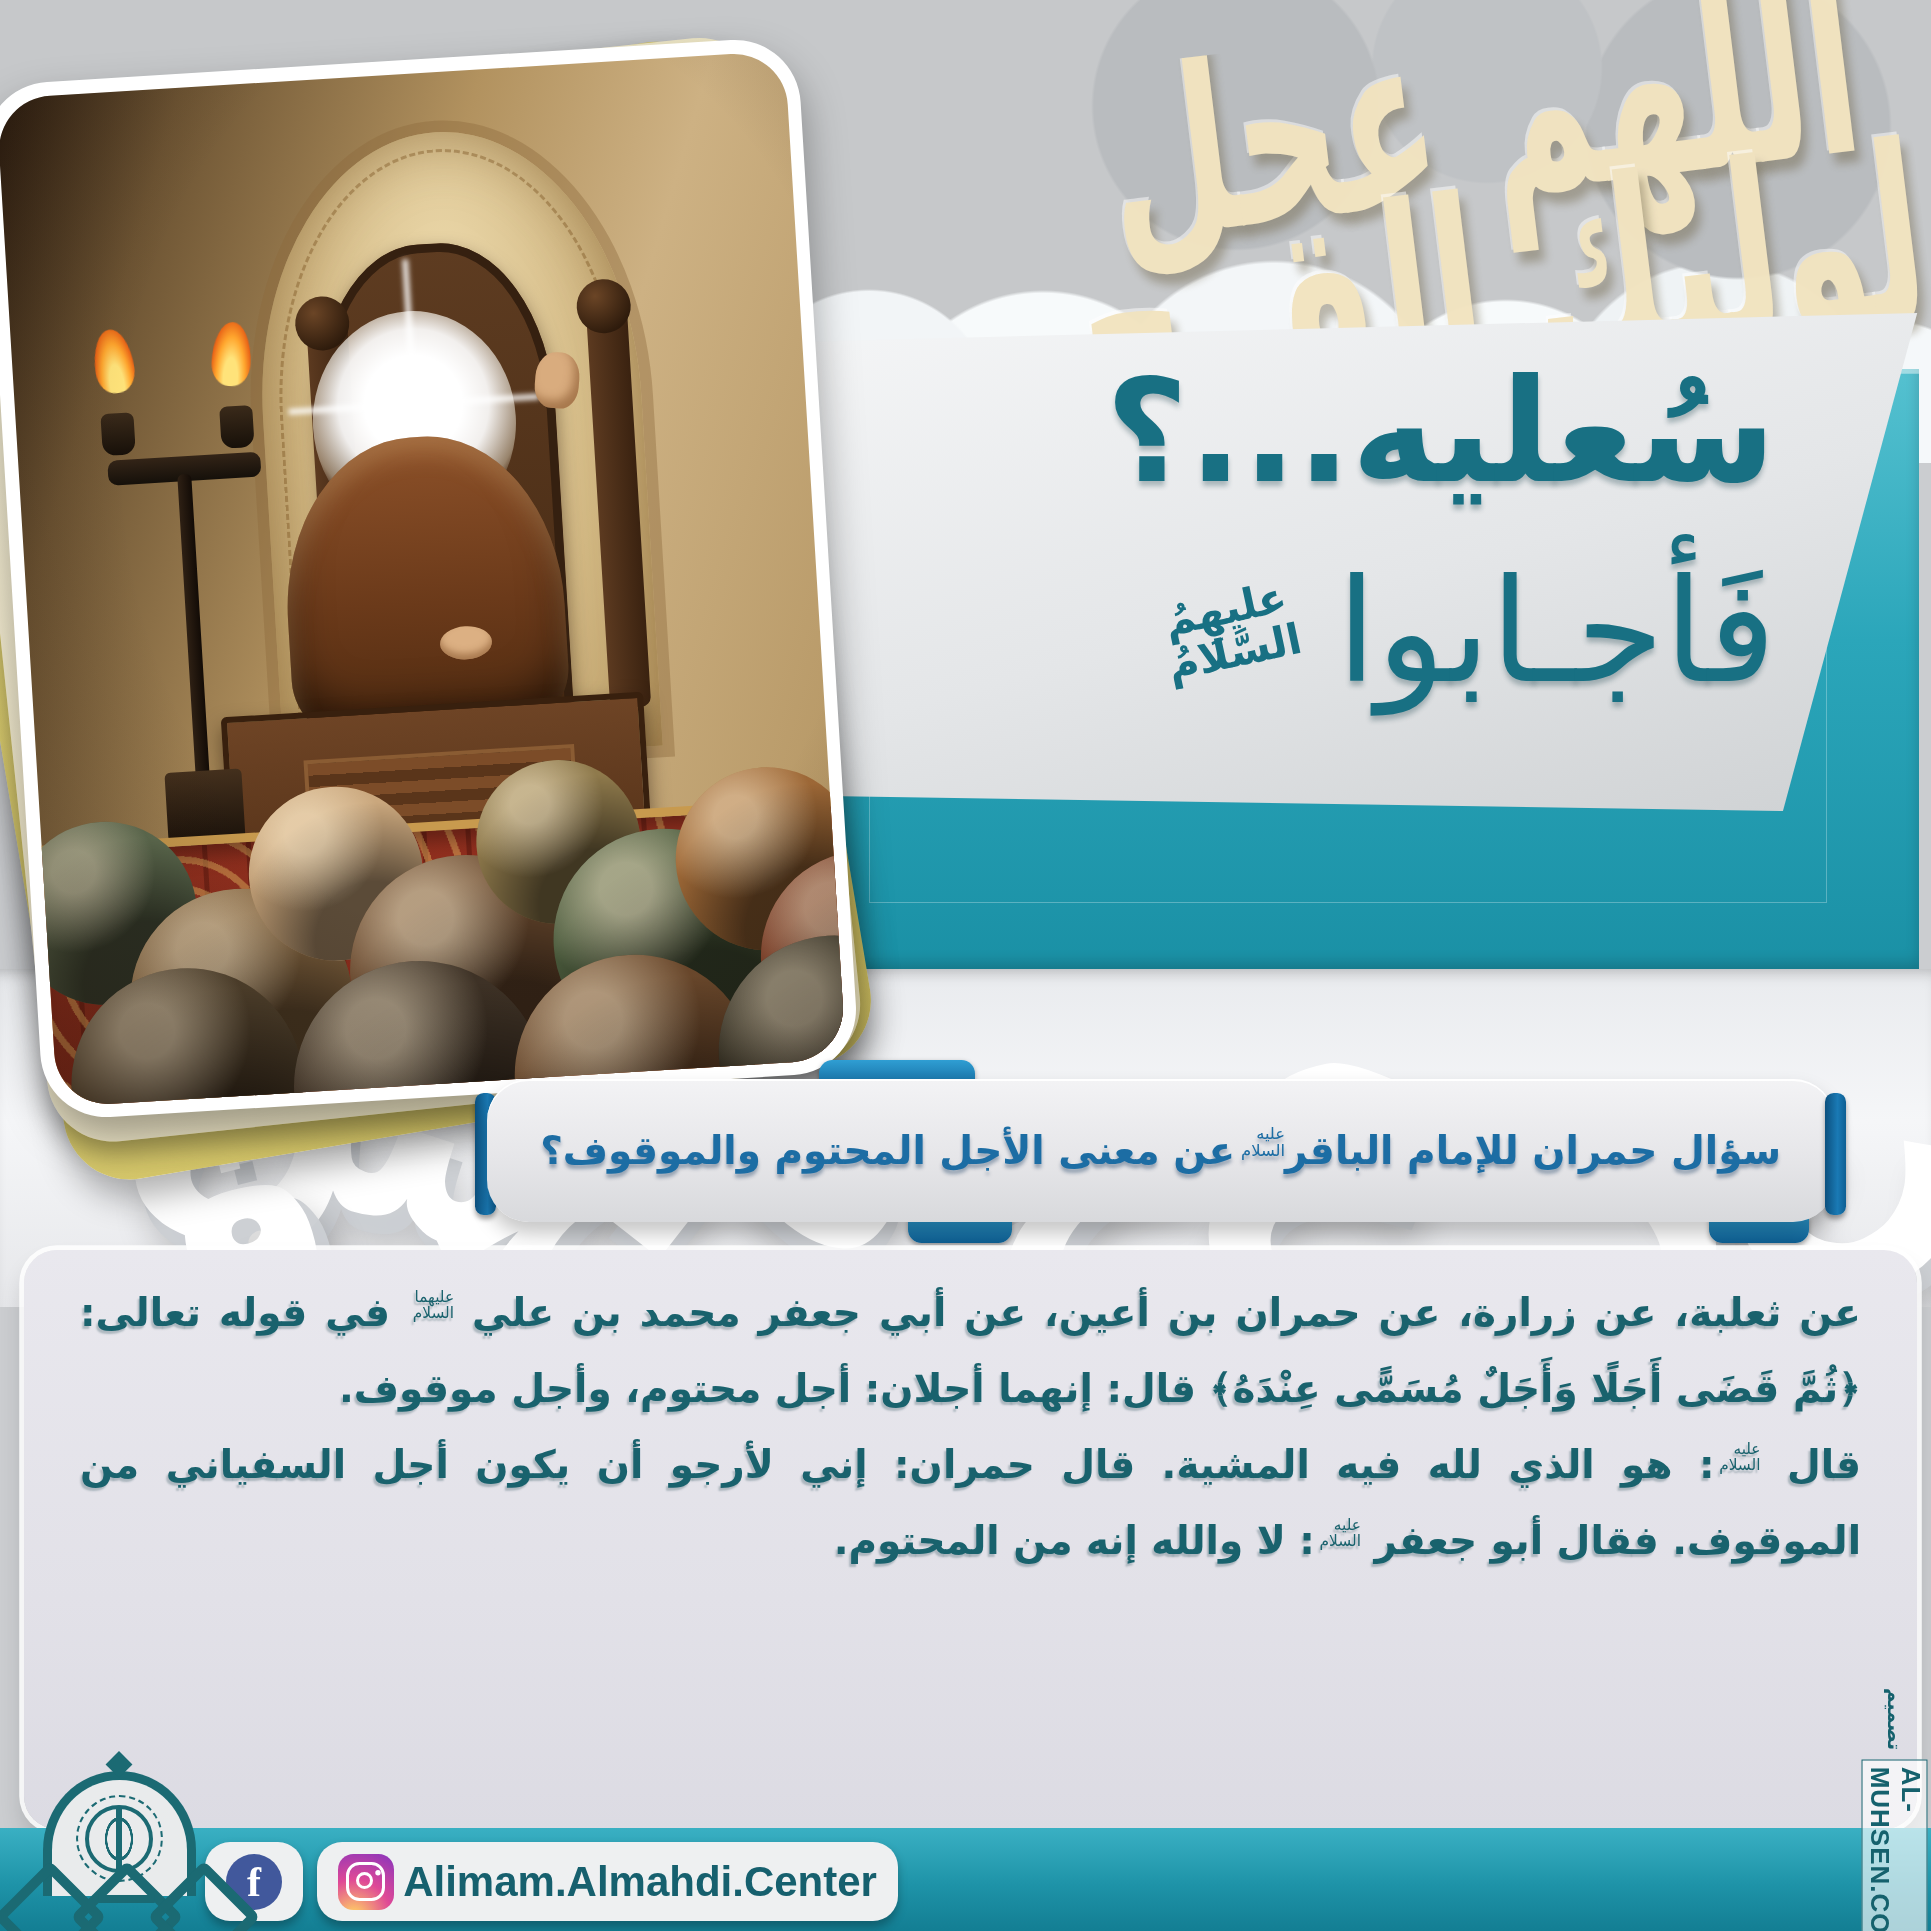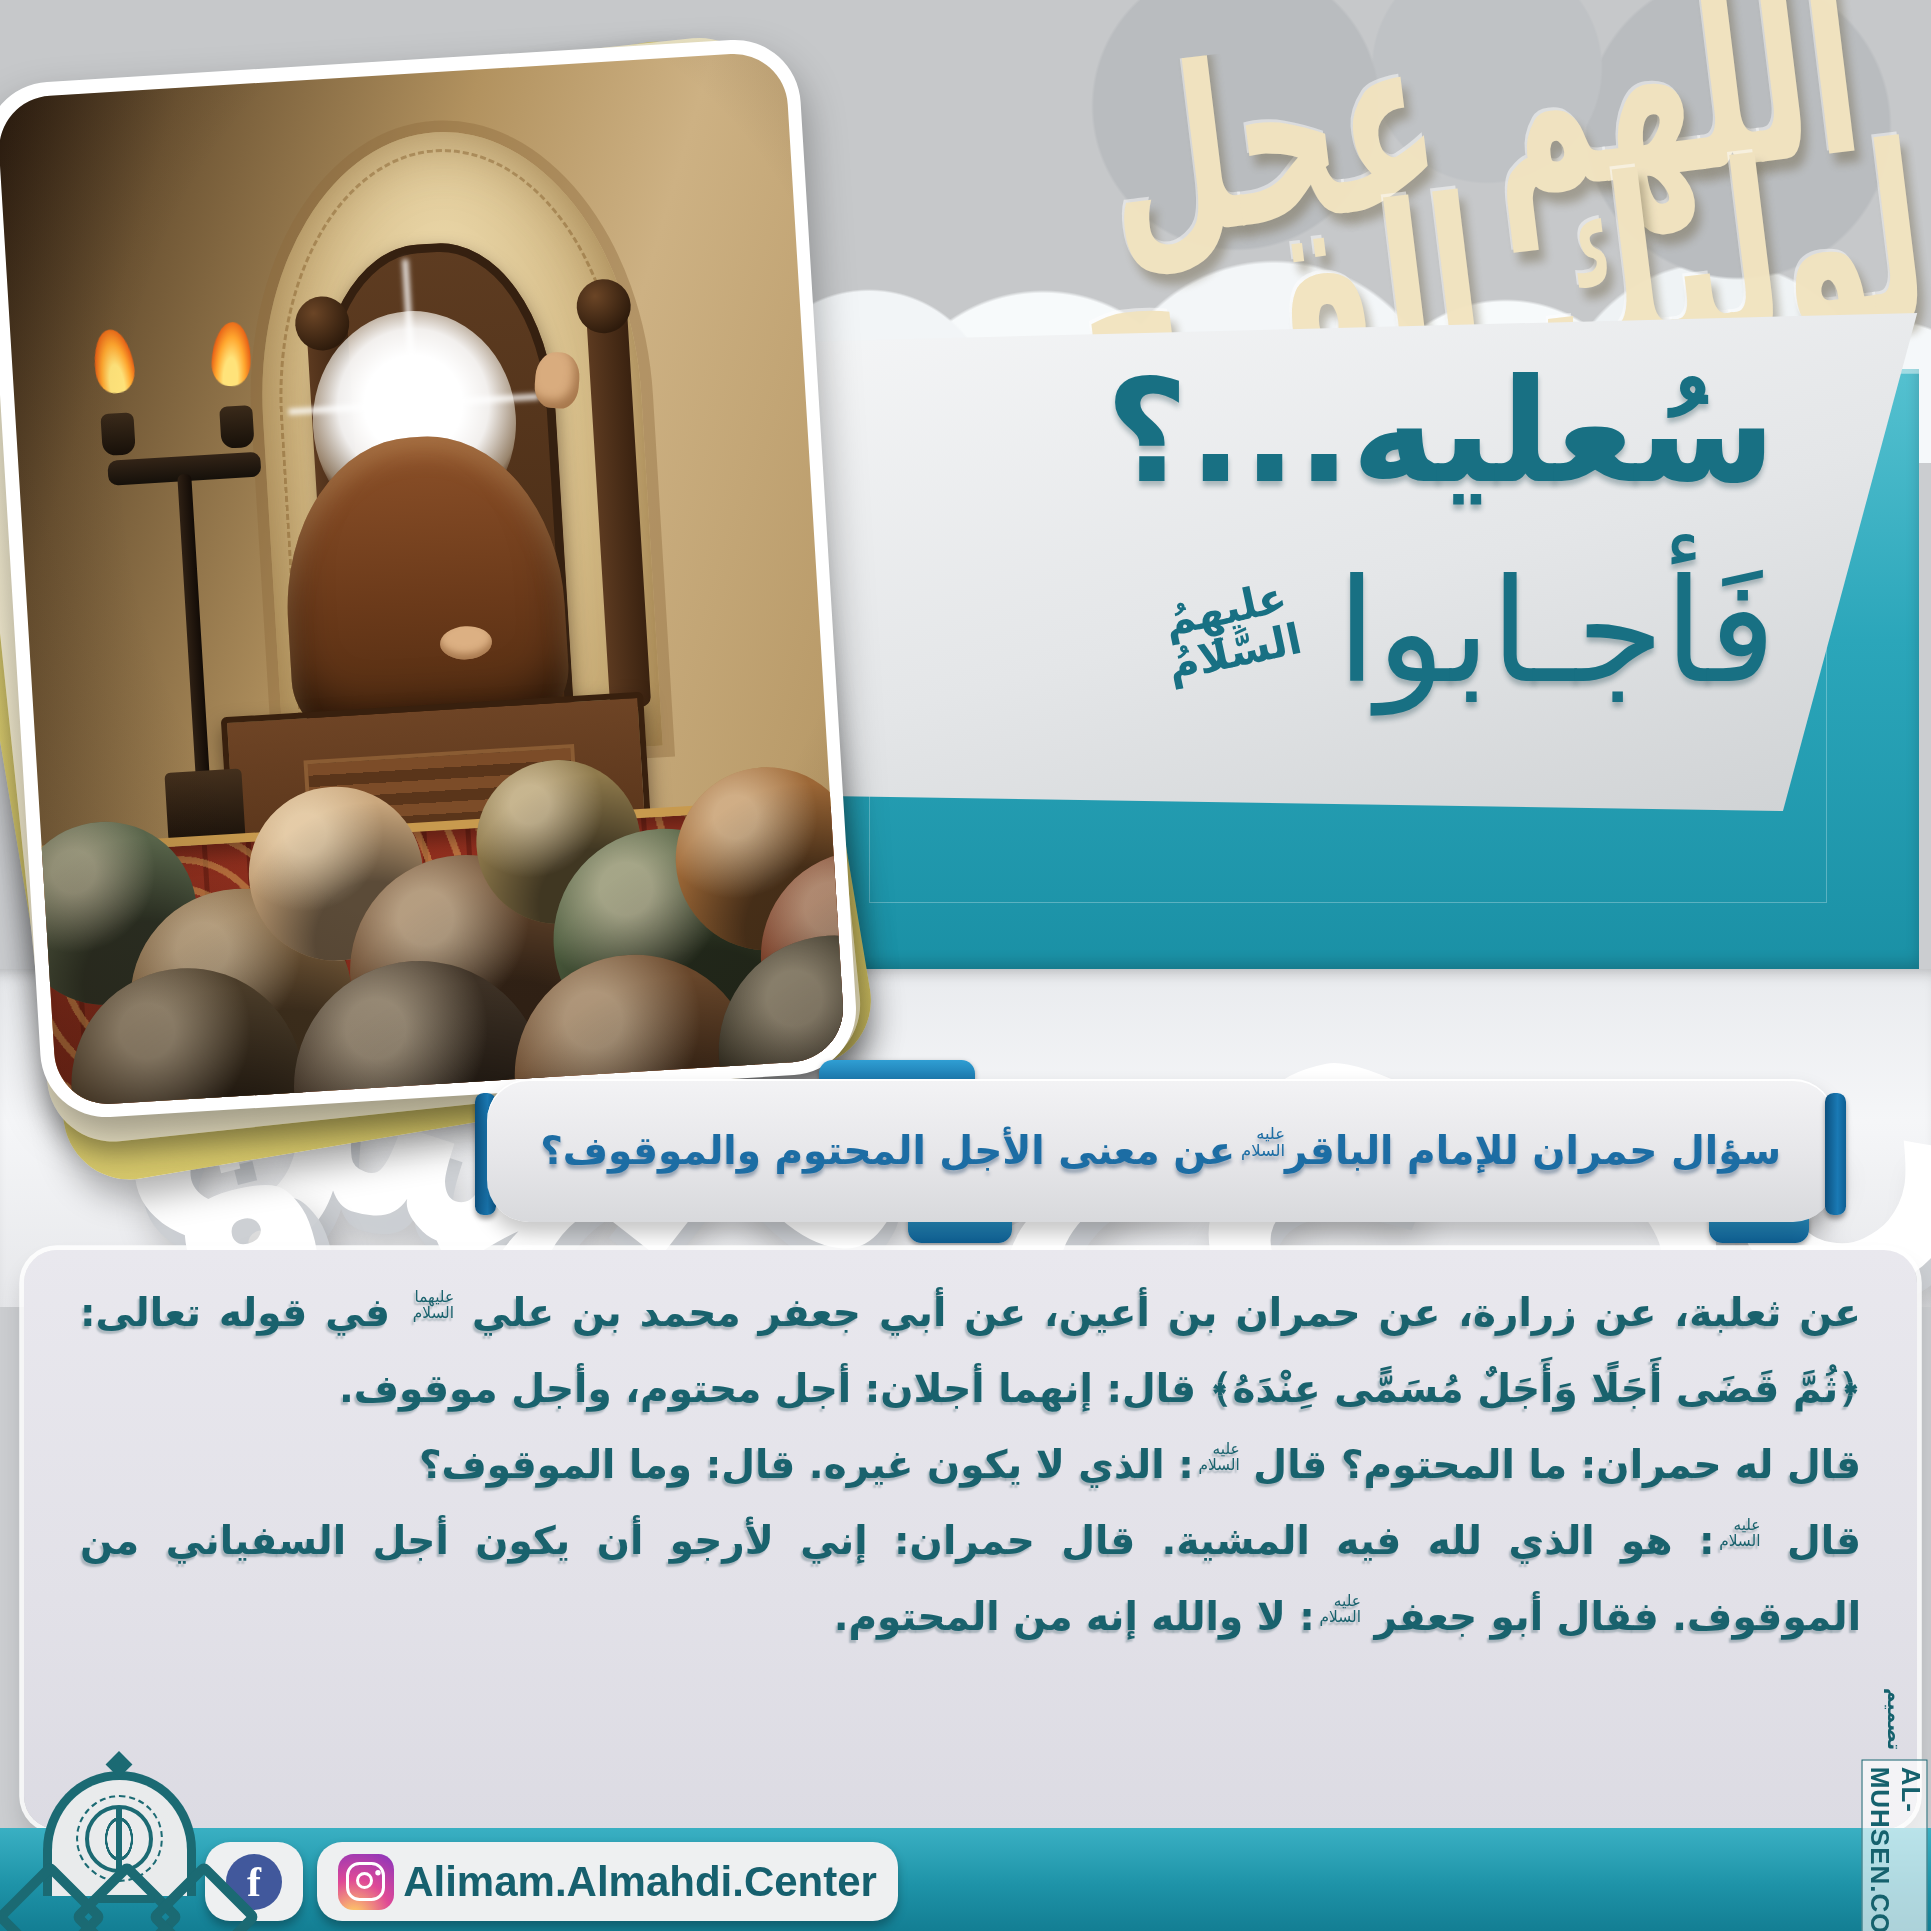--- a/index.html
+++ b/index.html
@@ -308,21 +308,20 @@
   <div class="qbar">
     <div class="qtext">سؤال حمران للإمام الباقر <span class="hon">عليه السلام</span> عن معنى الأجل المحتوم والموقوف؟</div>
   </div>
   <div class="bracket br-r"></div>
 </div>
 
 <div class="abs fold"></div>
 <div class="abs panel">
   <div class="ptext">
     <p>عن ثعلبة، عن زرارة، عن حمران بن أعين، عن أبي جعفر محمد بن علي <span class="hon">عليهما السلام</span> في قوله تعالى: ﴿ثُمَّ قَضَى أَجَلًا وَأَجَلٌ مُسَمًّى عِنْدَهُ﴾ قال: إنهما أجلان: أجل محتوم، وأجل موقوف.</p>
-    <p>قال له حمران: ما المحتوم؟ قال <span class="hon">عليه السلام</span>: الذي لا يكون غيره. قال: وما الموقوف؟</p>
     <p>قال <span class="hon">عليه السلام</span>: هو الذي لله فيه المشية. قال حمران: إني لأرجو أن يكون أجل السفياني من الموقوف. فقال أبو جعفر <span class="hon">عليه السلام</span>: لا والله إنه من المحتوم.</p>
   </div>
 </div>
 
 <div class="abs fstrip"></div>
 <div class="pills">
   <div class="pill">
     <span class="ficon i-fb">f</span>
   </div>
   <div class="pill">

